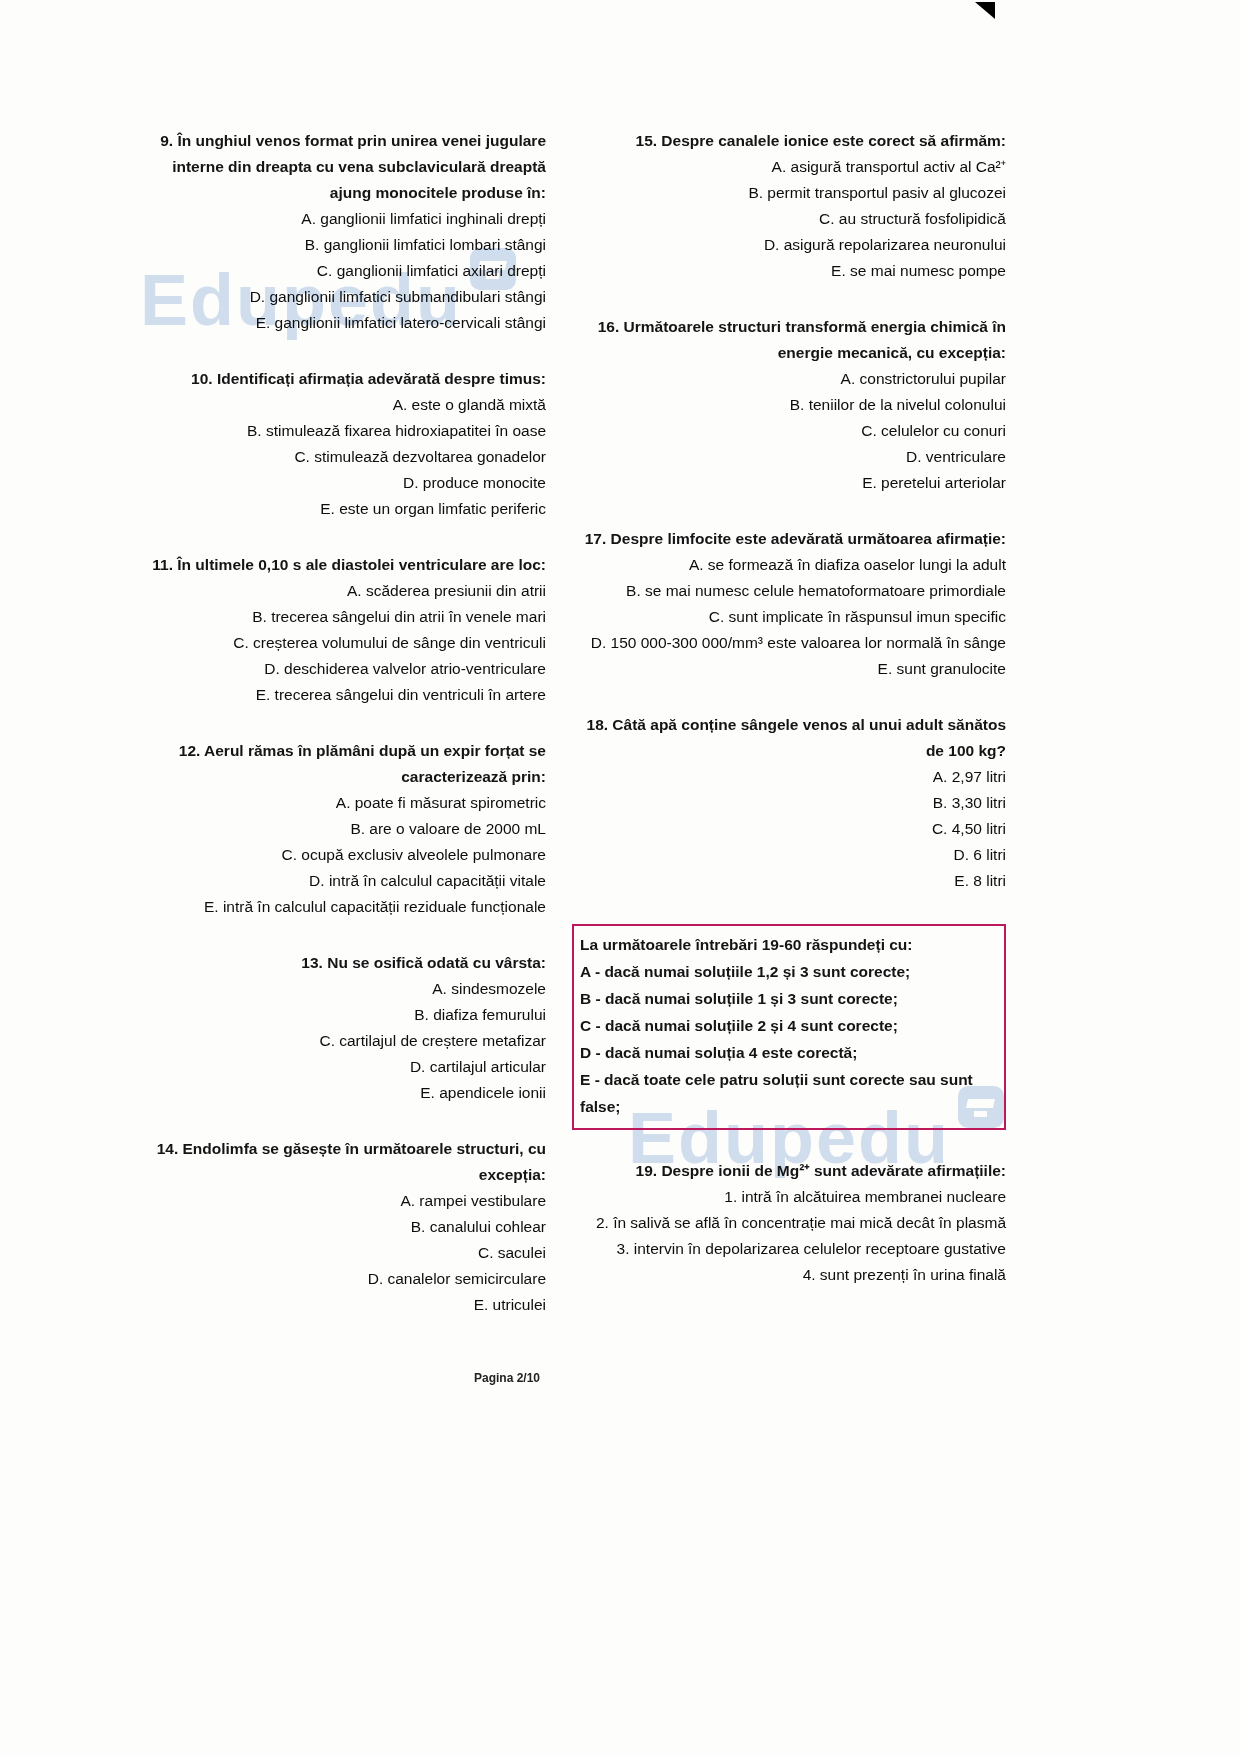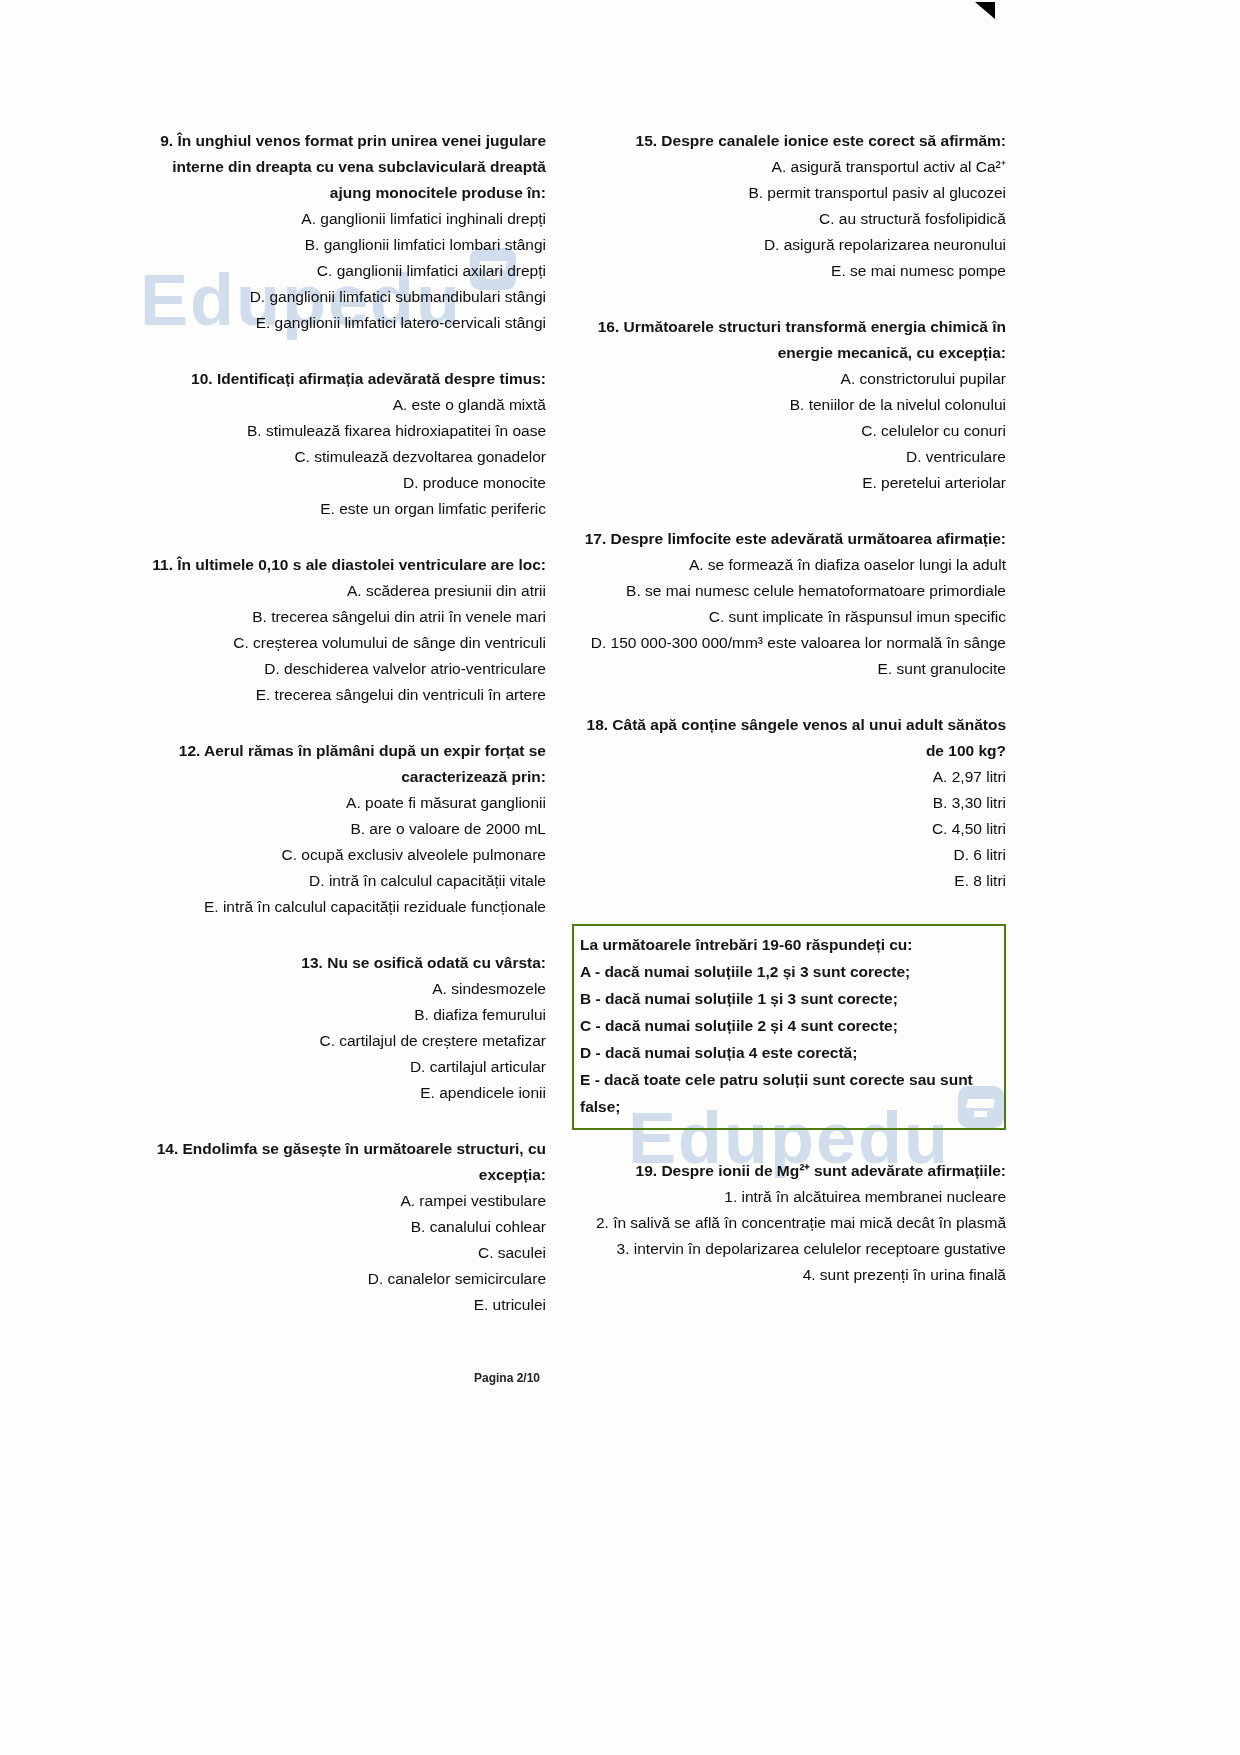--- a/index.html
+++ b/index.html
@@ -26,21 +26,21 @@
     font-size:15.5px;
     line-height:26px;
   }
   .option {
     font-size:15.5px;
     line-height:26px;
     font-weight:400;
     color:#0d0d0d;
   }
   .instruction-box {
-    border:2px solid #4d7c0f;
+    border:2px solid #be185d;
     padding:5px 8px 8px 6px;
     margin-bottom:28px;
   }
   .box-line {
     font-size:15.5px;
     font-weight:bold;
     line-height:27px;
   }
   .footer {
     position:absolute; left:474px; top:1371px; z-index:2;
@@ -108,21 +108,21 @@
       <div class="question">
         <div class="stem">11. În ultimele 0,10 s ale diastolei ventriculare are loc:</div>
         <div class="option">A. scăderea presiunii din atrii</div>
         <div class="option">B. trecerea sângelui din atrii în venele mari</div>
         <div class="option">C. creșterea volumului de sânge din ventriculi</div>
         <div class="option">D. deschiderea valvelor atrio-ventriculare</div>
         <div class="option">E. trecerea sângelui din ventriculi în artere</div>
       </div>
       <div class="question">
         <div class="stem">12. Aerul rămas în plămâni după un expir forțat se caracterizează prin:</div>
-        <div class="option">A. poate fi măsurat ganglionii</div>
+        <div class="option">A. poate fi măsurat spirometric</div>
         <div class="option">B. are o valoare de 2000 mL</div>
         <div class="option">C. ocupă exclusiv alveolele pulmonare</div>
         <div class="option">D. intră în calculul capacității vitale</div>
         <div class="option">E. intră în calculul capacității reziduale funcționale</div>
       </div>
       <div class="question">
         <div class="stem">13. Nu se osifică odată cu vârsta:</div>
         <div class="option">A. sindesmozele</div>
         <div class="option">B. diafiza femurului</div>
         <div class="option">C. cartilajul de creștere metafizar</div>

